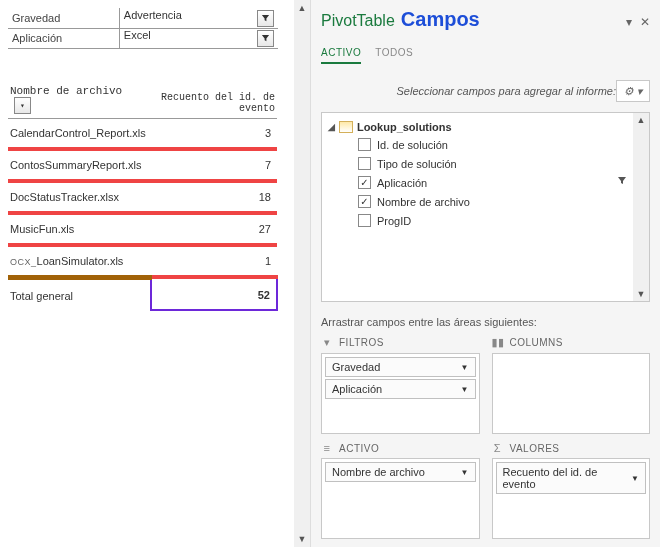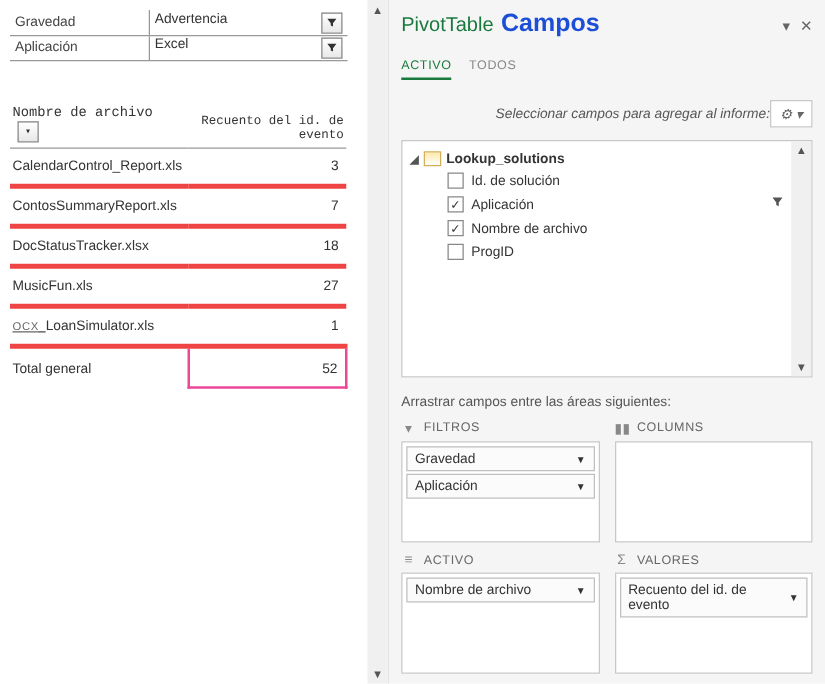--- a/index.html
+++ b/index.html
@@ -14,23 +14,23 @@
 .filter-table .val { border-left: 1px solid #999; }
 .filter-table .label { color: #444; }
 .filter-btn { width: 17px; height: 17px; border: 1px solid #888; background: linear-gradient(#fff,#e8e8e8); display: inline-flex; align-items: center; justify-content: center; font-size: 8px; color: #333; float: right; margin-top: 1px; }
 .data-table { width: 270px; border-collapse: collapse; margin-top: 32px; }
 .data-table th { text-align: left; font-weight: normal; padding: 4px 2px; border-bottom: 1px solid #999; vertical-align: bottom; height: 28px; font-family: Liberation Mono, monospace; }
 .data-table th.right { text-align: right; font-size: 10px; }
 .th-label { display: inline-block; vertical-align: bottom; }
 .dd-btn { width: 17px; height: 17px; border: 1px solid #888; background: linear-gradient(#fff,#e8e8e8); display: inline-flex; align-items: center; justify-content: center; font-size: 8px; margin-left: 4px; vertical-align: bottom; }
 .data-table td { padding: 8px 2px; border-bottom: 4px solid #ef4444; }
 .data-table td.num { text-align: right; padding-right: 6px; }
-.data-table tr.total td { border-top: 1px solid #a16207; border-bottom: none; font-weight: normal; padding-top: 10px; }
-.data-table tr.total td.num { border: 2px solid #ec4899; font-weight: normal; }
-.ocx { font-size: 9px; color: #666; letter-spacing: 0.5px; text-decoration: underline; }
+.data-table tr.total td { border-top: 5px solid #a16207; border-bottom: none; font-weight: normal; padding-top: 10px; }
+.data-table tr.total td.num { border: 2px solid #6d28d9; font-weight: bold; }
+.ocx { font-size: 9px; color: #666; letter-spacing: 0.5px; }
 
 .right-panel { flex: 1; background: #f5f5f5; border-left: 1px solid #ddd; padding: 8px 10px; display: flex; flex-direction: column; }
 .pt-header { display: flex; align-items: baseline; justify-content: space-between; }
 .pt-title-wrap { display: flex; align-items: baseline; gap: 6px; }
 .pt-title { font-size: 16px; font-weight: 300; color: #1a7a3e; }
 .pt-sub { font-size: 20px; font-weight: 700; color: #1d4ed8; }
 .hdr-icons { display: flex; gap: 8px; font-size: 12px; color: #666; }
 .tabs { display: flex; gap: 14px; margin-top: 16px; font-size: 10px; letter-spacing: 0.5px; }
 .tab { color: #888; padding-bottom: 4px; }
 .tab.active { color: #1a7a3e; border-bottom: 2px solid #1a7a3e; }
@@ -160,20 +160,24 @@
     <div class="table-node">
       <span class="tri">◢</span>
       <span class="tbl-icon"></span>
       <span>Lookup_solutions</span>
     </div>
     <div class="field-item">
       <span class="chk"></span>
       <span>Id. de solución</span>
     </div>
     <div class="field-item">
+      <span class="chk"></span>
+      <span>Tipo de solución</span>
+    </div>
+    <div class="field-item">
       <span class="chk checked"></span>
       <span>Aplicación</span>
       <span class="field-filter">
           <svg width="10" height="10" viewBox="0 0 10 10">
             <path d="M1 1h8L6 5v3L4 7V5z" fill="#555"></path>
           </svg>
         </span>
     </div>
     <div class="field-item">
       <span class="chk checked"></span>

